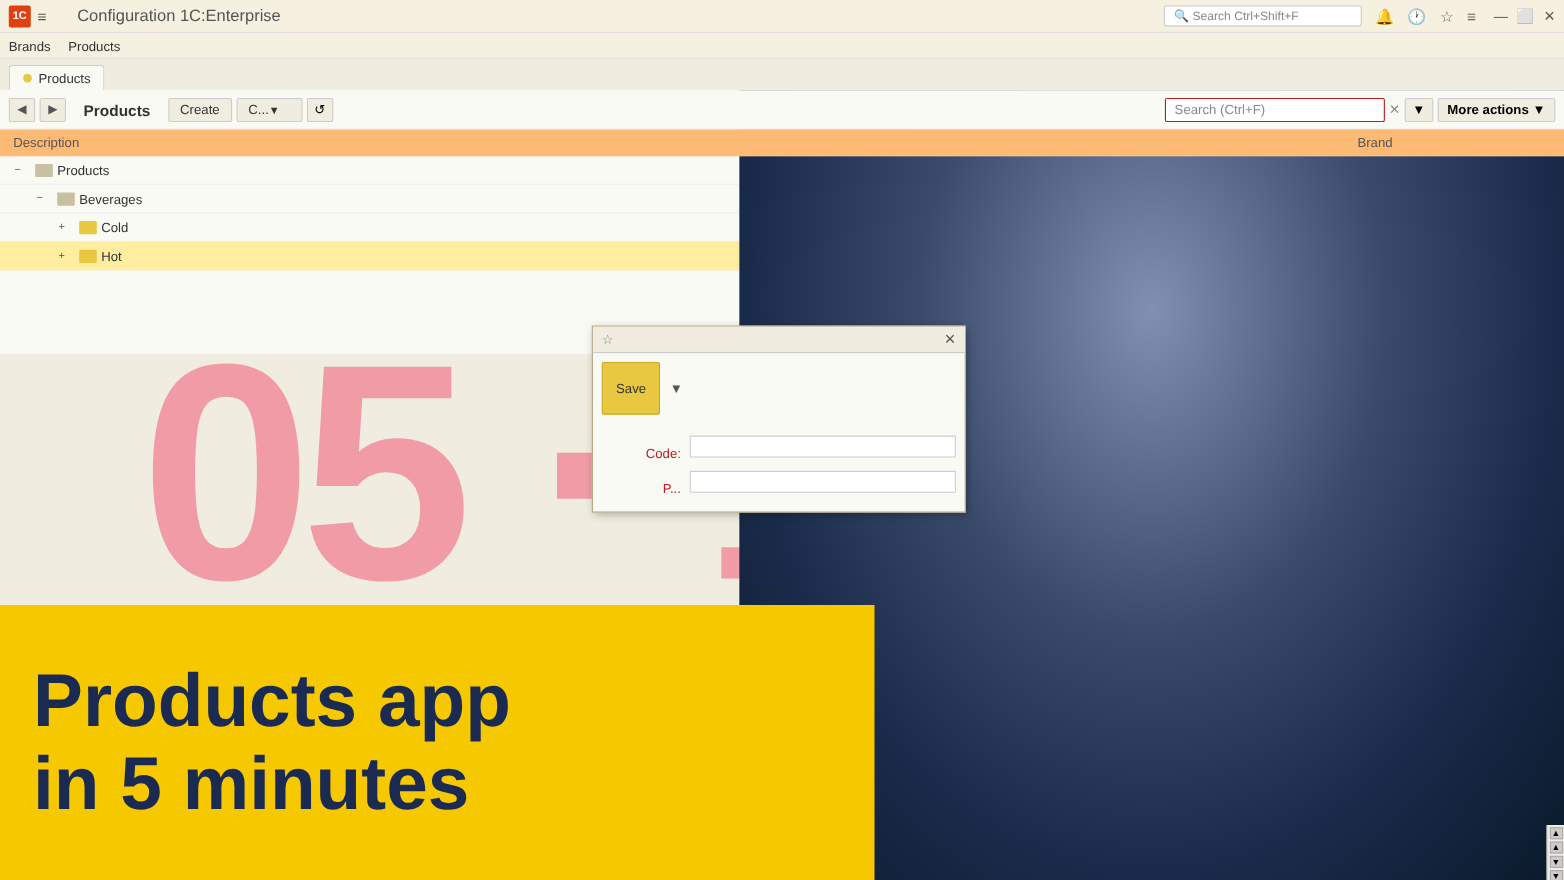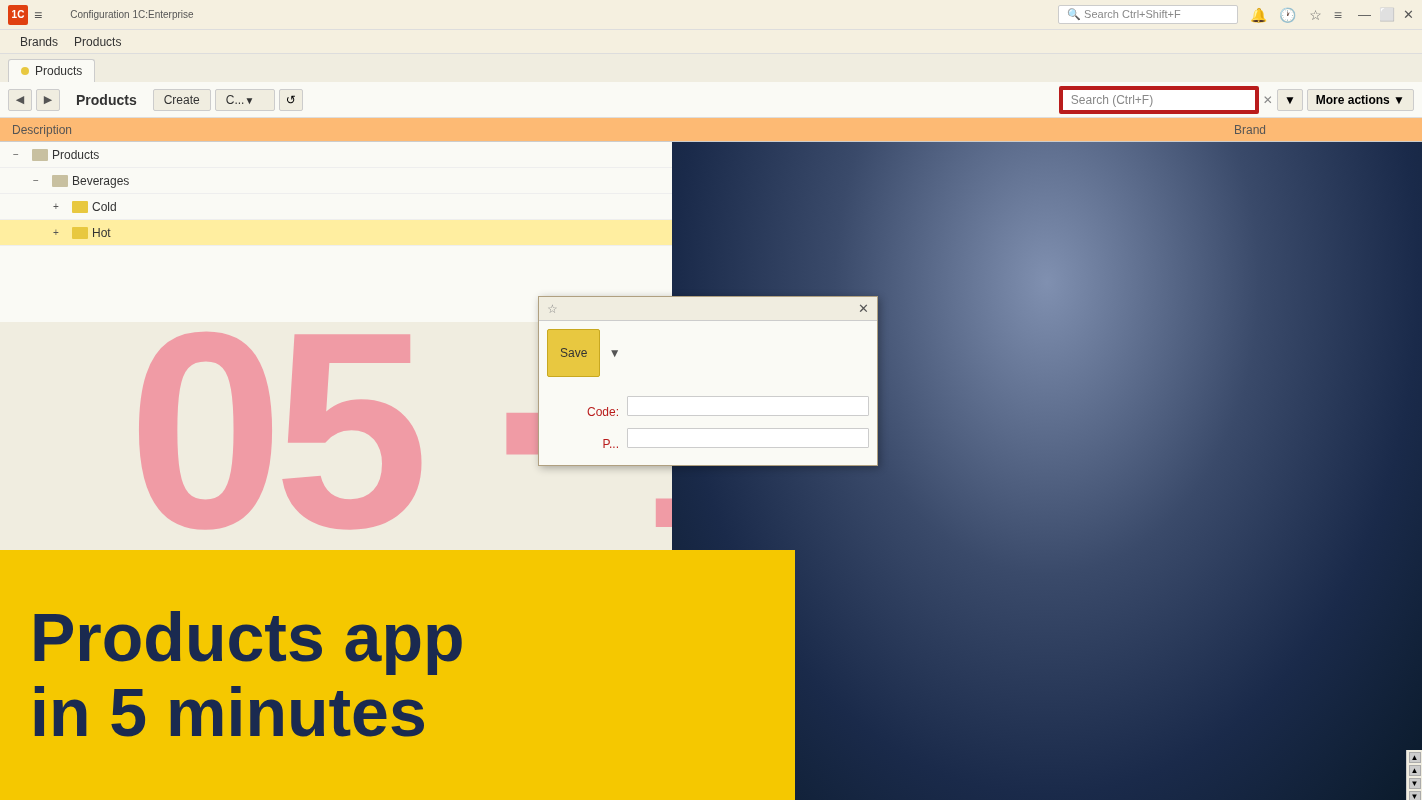--- a/index.html
+++ b/index.html
@@ -12,30 +12,30 @@
     .app-window { position: absolute; top: 0; left: 0; width: 100%; height: 100%; background: #f0ede0; }
 
     
     .title-bar {
       position: absolute; top: 0; left: 0; width: 100%; height: 30px;
       background: #f5f0e0; border-bottom: 1px solid #ddd;
       display: flex; align-items: center; padding: 0 8px;
       z-index: 10;
     }
     .title-bar-logo { width: 20px; height: 20px; background: #e04010; border-radius: 2px; margin-right: 6px; display: flex; align-items: center; justify-content: center; color: white; font-size: 10px; font-weight: bold; }
-    .title-bar-title { margin-left: 20px; font-size: 10px; color: #555; flex: 1; }
+    .title-bar-title { margin-left: 20px; font-size: 15px; color: #555; flex: 1; }
     .title-bar-search { margin-left: auto; background: white; border: 1px solid #ccc; border-radius: 2px; padding: 2px 8px; font-size: 11px; color: #888; width: 180px; }
     .title-bar-icons { display: flex; gap: 12px; margin-left: 12px; color: #666; font-size: 14px; }
     .title-bar-window-controls { display: flex; gap: 8px; margin-left: 16px; font-size: 13px; color: #555; }
 
     
     .menu-bar {
       position: absolute; top: 30px; left: 0; width: 100%; height: 24px;
       background: #f5f0e0; border-bottom: 1px solid #ddd;
-      display: flex; align-items: center; padding: 0 20px; gap: 16px; z-index: 10;
+      display: flex; align-items: center; padding: 0 8px; gap: 16px; z-index: 10;
     }
     .menu-item { font-size: 12px; color: #333; cursor: pointer; }
 
     
     .tab-bar {
       position: absolute; top: 54px; left: 0; width: 100%; height: 28px;
       background: #f0ede0; display: flex; align-items: flex-end;
       padding: 0 8px; z-index: 10;
     }
     .tab {
@@ -66,21 +66,21 @@
       padding: 3px 10px; font-size: 12px; color: #333; cursor: pointer;
     }
     .toolbar-icon-btn {
       width: 24px; height: 22px; background: #f0ede0; border: 1px solid #ccc;
       border-radius: 2px; display: flex; align-items: center; justify-content: center;
       font-size: 12px; cursor: pointer;
     }
     .toolbar-title { font-size: 14px; font-weight: bold; color: #333; margin-left: 4px; }
     .toolbar-search-right { margin-left: auto; display: flex; align-items: center; gap: 4px; }
     .search-input-right {
-      background: white; border: 4px solid #b91c1c; border-radius: 2px;
+      background: white; border: 1px solid #b91c1c; border-radius: 2px;
       padding: 3px 8px; font-size: 12px; color: #888; width: 200px;
     }
     .search-clear-btn { font-size: 12px; color: #888; cursor: pointer; }
     .search-go-btn {
       background: #f0ede0; border: 1px solid #ccc; border-radius: 2px;
       padding: 3px 6px; font-size: 12px; cursor: pointer;
     }
     .more-actions-btn {
       background: #f0ede0; border: 1px solid #ccc; border-radius: 2px;
       padding: 3px 8px; font-size: 12px; cursor: pointer; font-weight: bold;

